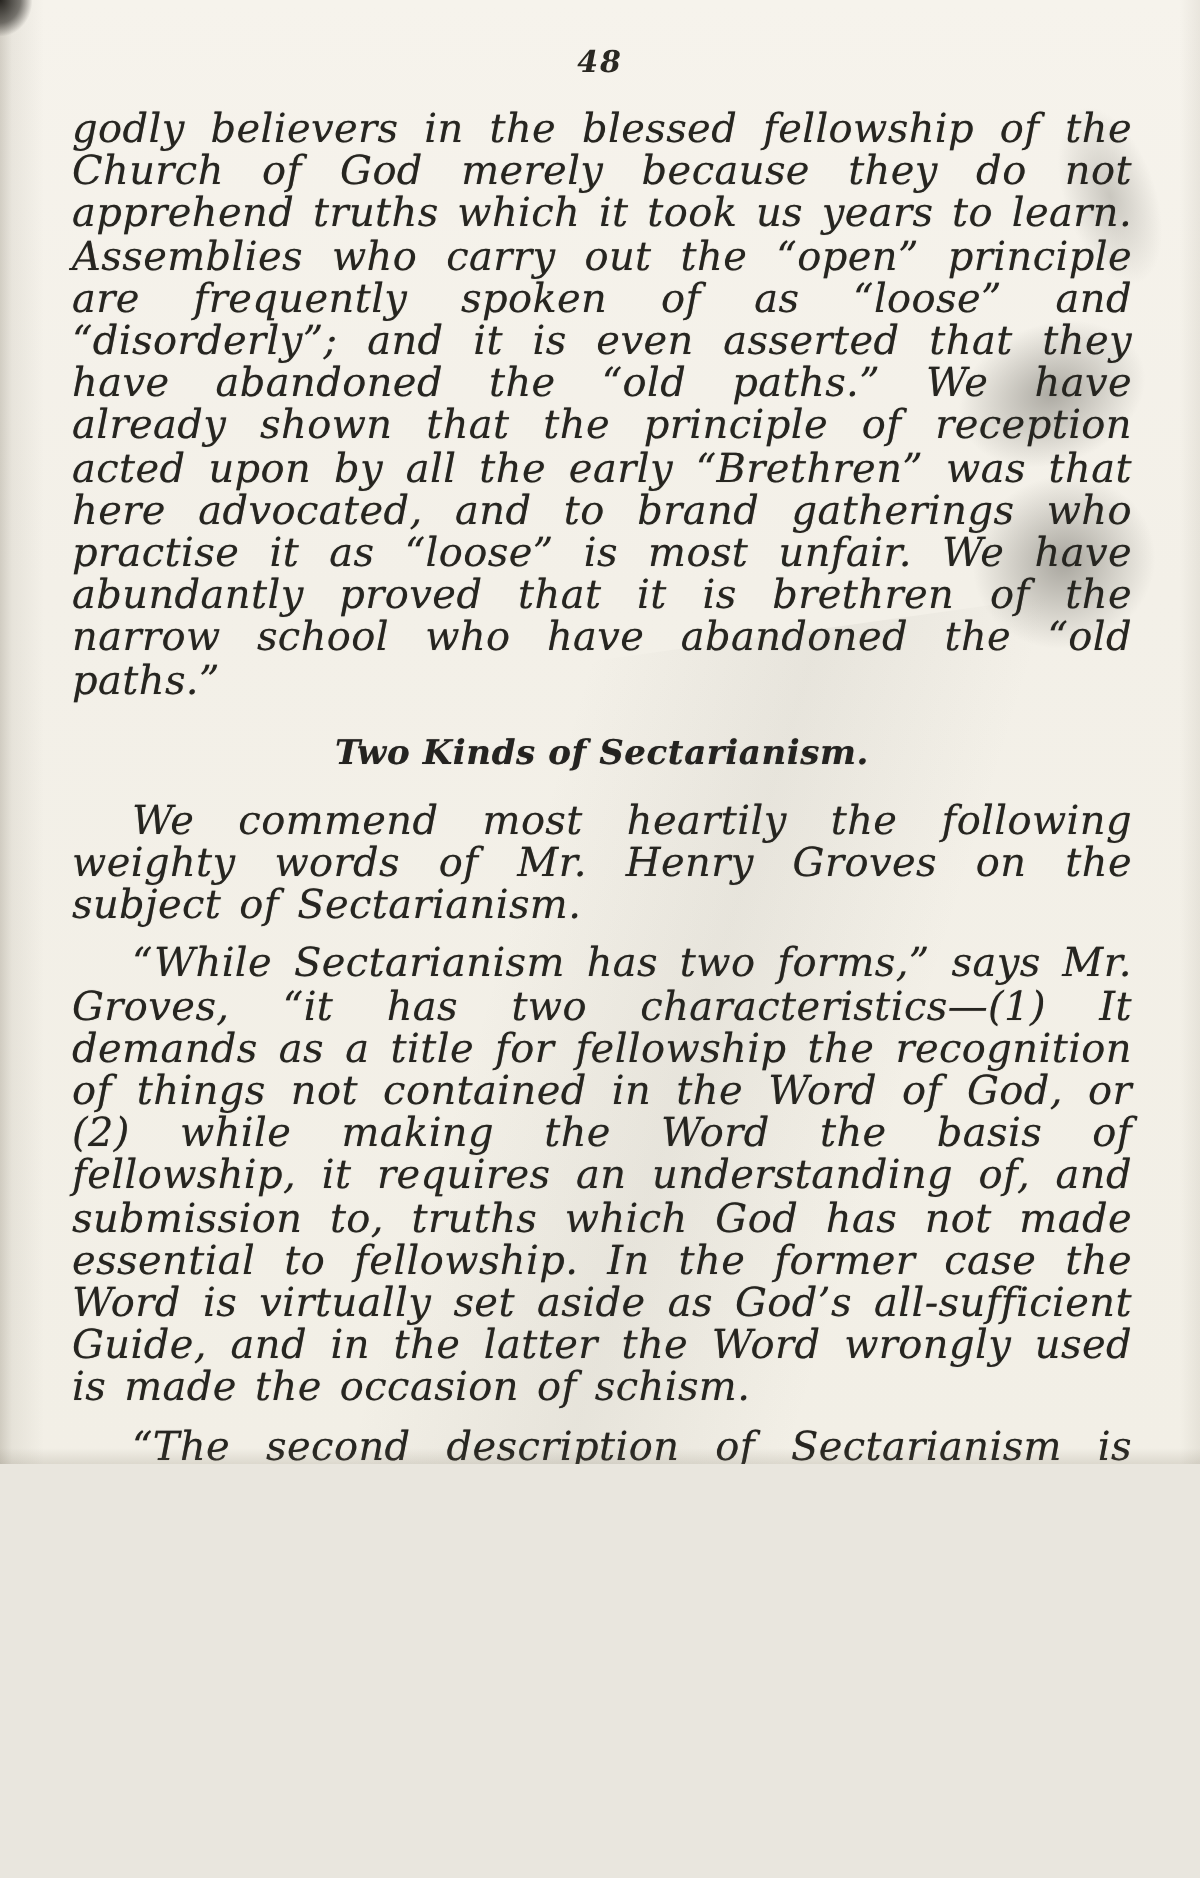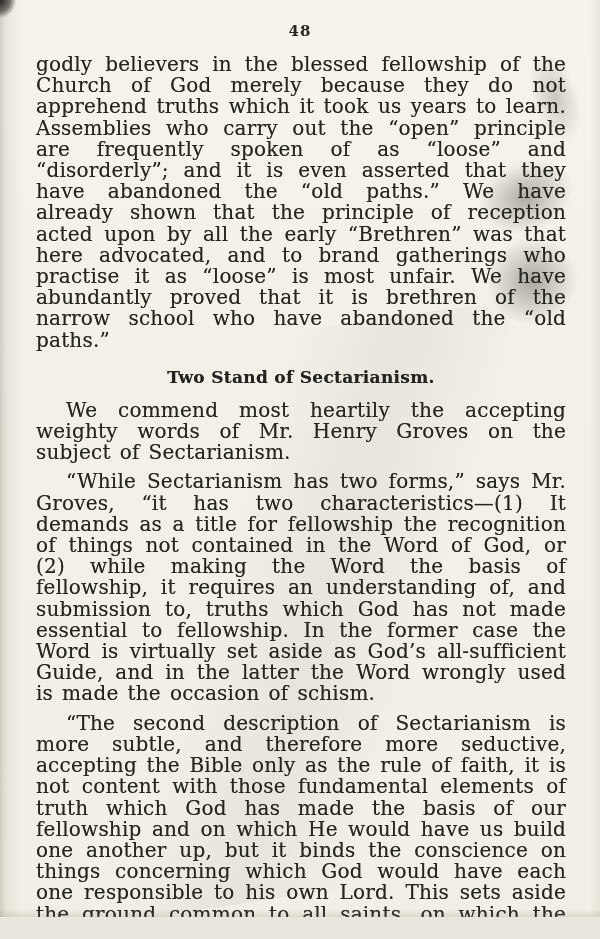--- a/index.html
+++ b/index.html
@@ -3,28 +3,29 @@
 <meta charset="utf-8">
 <style>
   html, body {
     margin: 0;
     padding: 0;
     background: #e9e6de;
   }
   .page {
     position: relative;
     width: 600px;
-    height: 917px;
+    height: 732px;
     background:
       linear-gradient(90deg, rgba(120,112,95,0.28) 0px, rgba(120,112,95,0.10) 6px, rgba(120,112,95,0.0) 22px),
       linear-gradient(270deg, rgba(120,112,95,0.10) 0px, rgba(120,112,95,0.0) 10px),
       linear-gradient(180deg, #f6f3ec 0%, #f3f0e8 40%, #f2efe6 100%);
     overflow: hidden;
     font-family: "DejaVu Serif", serif;
     color: #262520;
+    font-style: italic;
   }
   .corner-mark {
     position: absolute;
     left: 0; top: 0;
     width: 16px; height: 18px;
     background: radial-gradient(ellipse at 0% 0%, rgba(20,18,14,0.9) 0%, rgba(20,18,14,0.55) 45%, rgba(20,18,14,0) 72%);
   }
   .edge-shadow-bottom {
     position: absolute;
     left: 0; right: 0; bottom: 0;
@@ -108,23 +109,23 @@
   <div class="artifact artifact-2"></div>
   <div class="artifact artifact-3"></div>
   <div class="artifact artifact-4"></div>
 
   <div class="page-number">48</div>
 
   <div class="text-col">
 
     <p class="para">godly believers in the blessed fellowship of the Church of God merely because they do not apprehend truths which it took us years to learn.  Assemblies who carry out the “open” principle are frequently spoken of as “loose” and “disorderly”; and it is even asserted that they have abandoned the “old paths.”  We have already shown that the principle of reception acted upon by all the early “Brethren” was that here advocated, and to brand gatherings who practise it as “loose” is most unfair.  We have abundantly proved that it is brethren of the narrow school who have abandoned the “old paths.”</p>
 
-    <h2 class="heading">Two Stand of Sectarianism.</h2>
+    <h2 class="heading">Two Kinds of Sectarianism.</h2>
 
-    <p class="para indent">We commend most heartily the accepting weighty words of Mr. Henry Groves on the subject of Sectarianism.</p>
+    <p class="para indent">We commend most heartily the following weighty words of Mr. Henry Groves on the subject of Sectarianism.</p>
 
     <p class="para indent">“While Sectarianism has two forms,” says Mr. Groves, “it has two characteristics—(1) It demands as a title for fellowship the recognition of things not contained in the Word of God, or (2) while making the Word the basis of fellowship, it requires an understanding of, and submission to, truths which God has not made essential to fellowship.  In the former case the Word is virtually set aside as God’s all-sufficient Guide, and in the latter the Word wrongly used is made the occasion of schism.</p>
 
     <p class="para indent">“The second description of Sectarianism is more subtle, and therefore more seductive, accepting the Bible only as the rule of faith, it is not content with those fundamental elements of truth which God has made the basis of our fellowship and on which He would have us build one another up, but it binds the conscience on things concerning which God would have each one responsible to his own Lord.  This sets aside the ground common to all saints, on which the father in Christ and the babe in Christ stand together.  The practical, though not the intentional, result is the spirit that finds expression in the words, ‘Stand by thyself, come not near to me, for I am holier</p>
 
   </div>
 
   <div class="edge-shadow-bottom"></div>
 
 </div>

